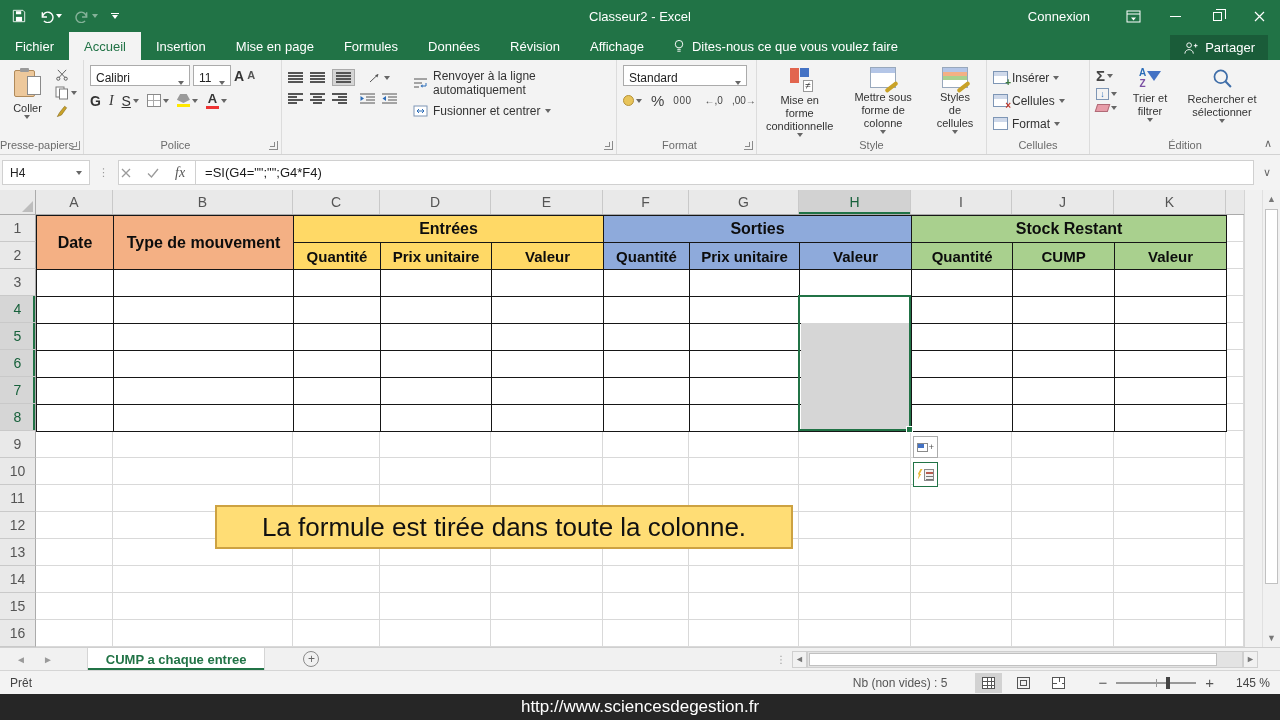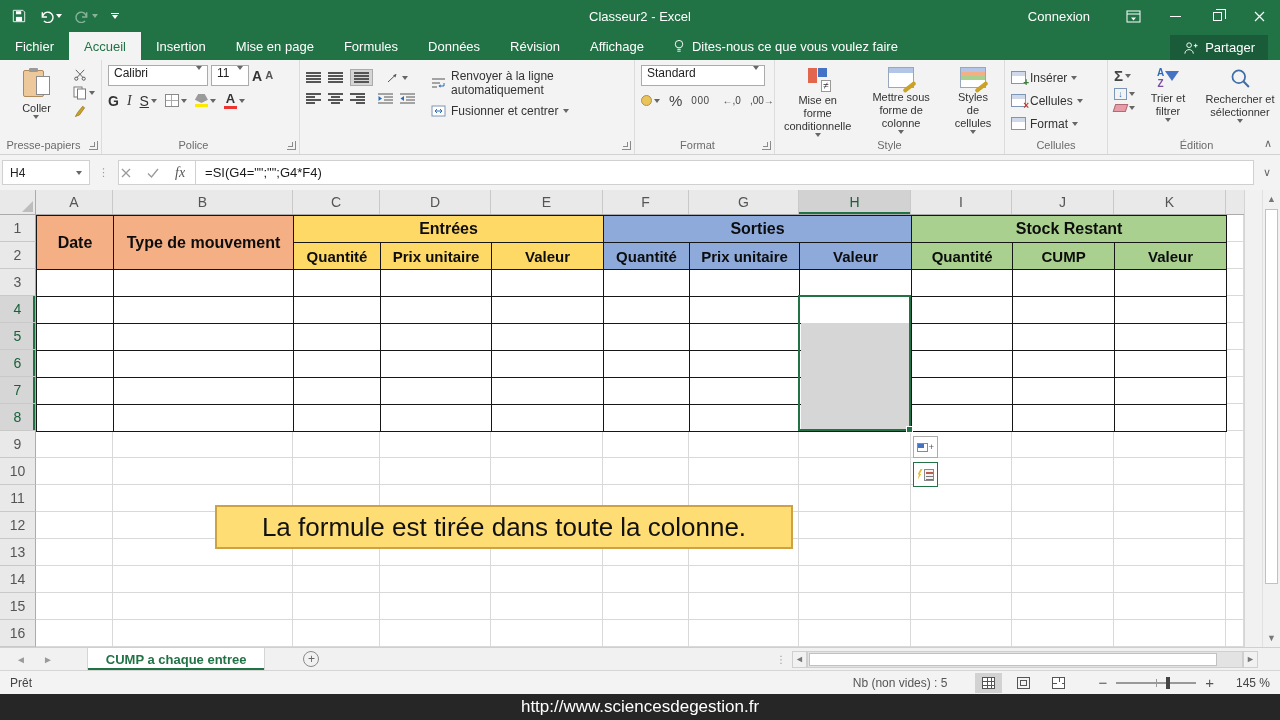--- a/index.html
+++ b/index.html
@@ -33,21 +33,21 @@
   
   .ribbon{height:95px;background:#F3F3F3;border-bottom:1px solid #D2D2D2;display:flex;font-size:12px;color:#333;position:relative}
   .rgroup{position:relative;border-right:1px solid #DCDCDC;padding:5px 6px 18px 6px;display:flex;gap:6px;flex:none}
   .glabel{position:absolute;bottom:3px;left:0;right:14px;text-align:center;font-size:11px;color:#6b6b6b;white-space:nowrap}
   .glabel.full{right:0}
   .launcher{position:absolute;right:3px;bottom:4px;width:9px;height:9px;border-right:1px solid #8a8a8a;border-bottom:1px solid #8a8a8a}
   .launcher:before{content:'';position:absolute;right:2px;bottom:2px;width:4px;height:4px;border-right:1px solid #8a8a8a;border-bottom:1px solid #8a8a8a;transform:rotate(0deg)}
   .bigbtn{display:flex;flex-direction:column;align-items:center;justify-content:flex-start;text-align:center;font-size:11px;line-height:1.18;color:#333;padding:2px 3px;gap:3px}
   .bigbtn .cap{display:flex;flex-direction:column;align-items:center}
   .minirow{display:flex;align-items:center;gap:4px;font-size:12px;height:19px}
-  .combo{background:#fff;border:1px solid #ABABAB;height:21px;display:flex;align-items:flex-start;padding:0 5px;font-size:12px;color:#222}
+  .combo{background:#fff;border:1px solid #ABABAB;height:21px;display:flex;align-items:flex-end;padding:0 5px;font-size:12px;color:#222}
   .combo .car{margin-left:auto}
   .vcol{display:flex;flex-direction:column;justify-content:flex-start;gap:3px}
   .hrow{display:flex;align-items:center;gap:7px}
   .icbtn{display:flex;align-items:center;gap:2px}
   .glyph{font-size:14px;color:#444;line-height:1}
   .sum{font-size:15px;font-weight:700;color:#444}
   .bold-g{font-weight:700;font-size:14px;color:#333}
   .ital-i{font-style:italic;font-size:14px;font-family:"Liberation Serif",serif;color:#333}
   .und-s{text-decoration:underline;font-size:14px;color:#333}
   .acolor{font-weight:700;font-size:13px;line-height:1;display:flex;flex-direction:column;align-items:center;gap:1px}
@@ -240,21 +240,21 @@
           <path d="M2 13c0-3 2.7-4.3 4.5-4.3S11 10 11 13" fill="none" stroke="#fff"></path>
           <path d="M11.5 4.5h4M13.5 2.5v4" stroke="#fff"></path>
         </svg>
       </span>
     <span>Partager</span>
   </div>
 </div>
 
 <div class="ribbon">
 
-  <div class="rgroup" style="width:102px">
+  <div class="rgroup" style="width:84px">
     <div class="bigbtn" style="margin:0 auto">
       <span class="ic-clip">
           <span class="bd"></span>
           <span class="pg"></span>
         </span>
       <span class="cap">
           <span>Coller</span>
           <span class="car"></span>
         </span>
     </div>

